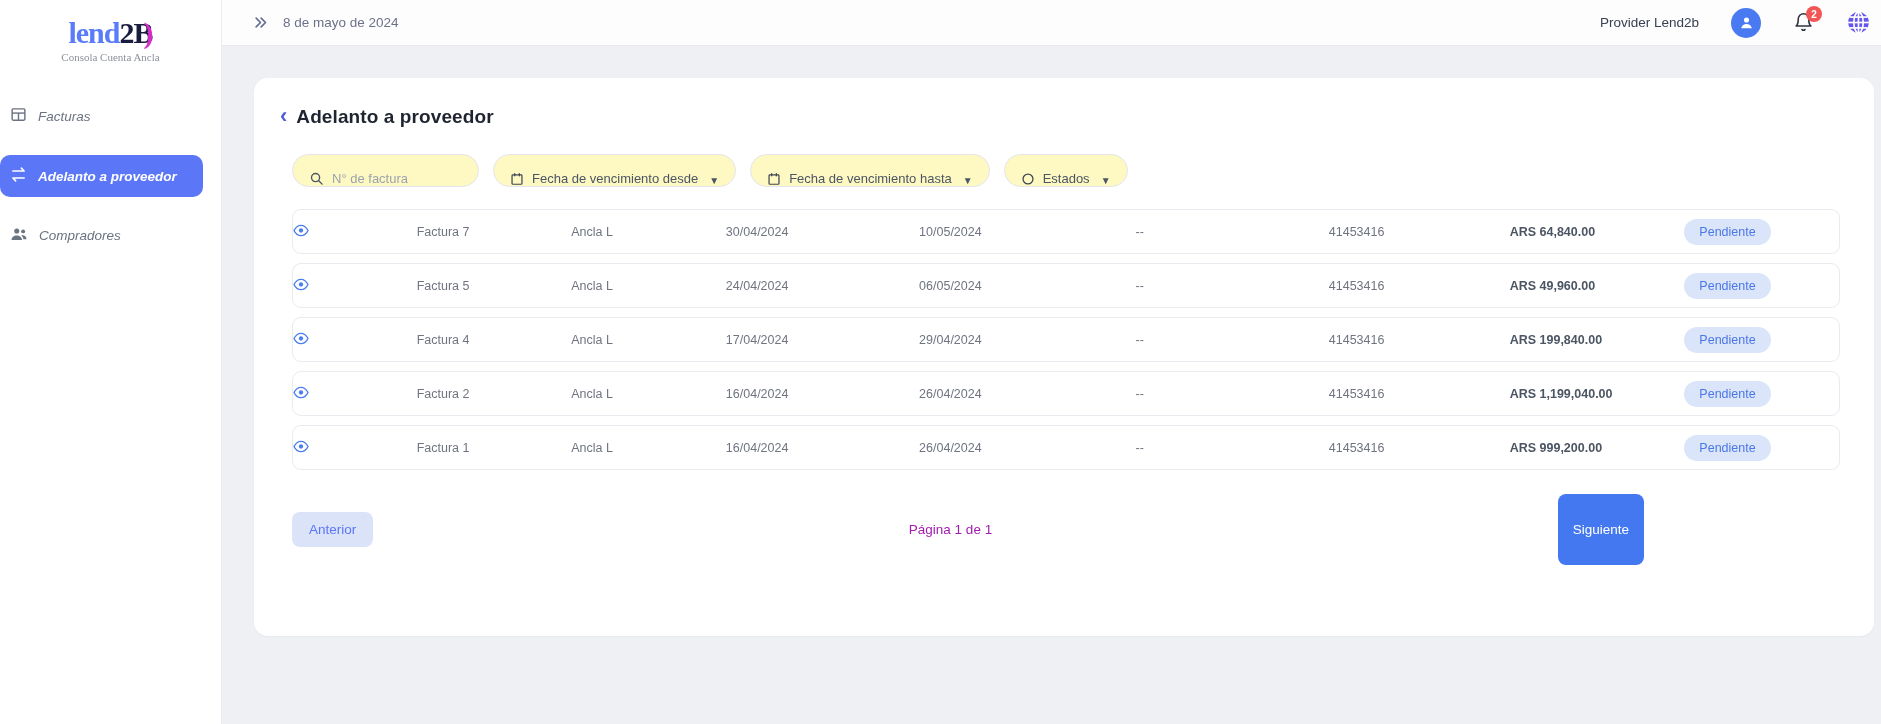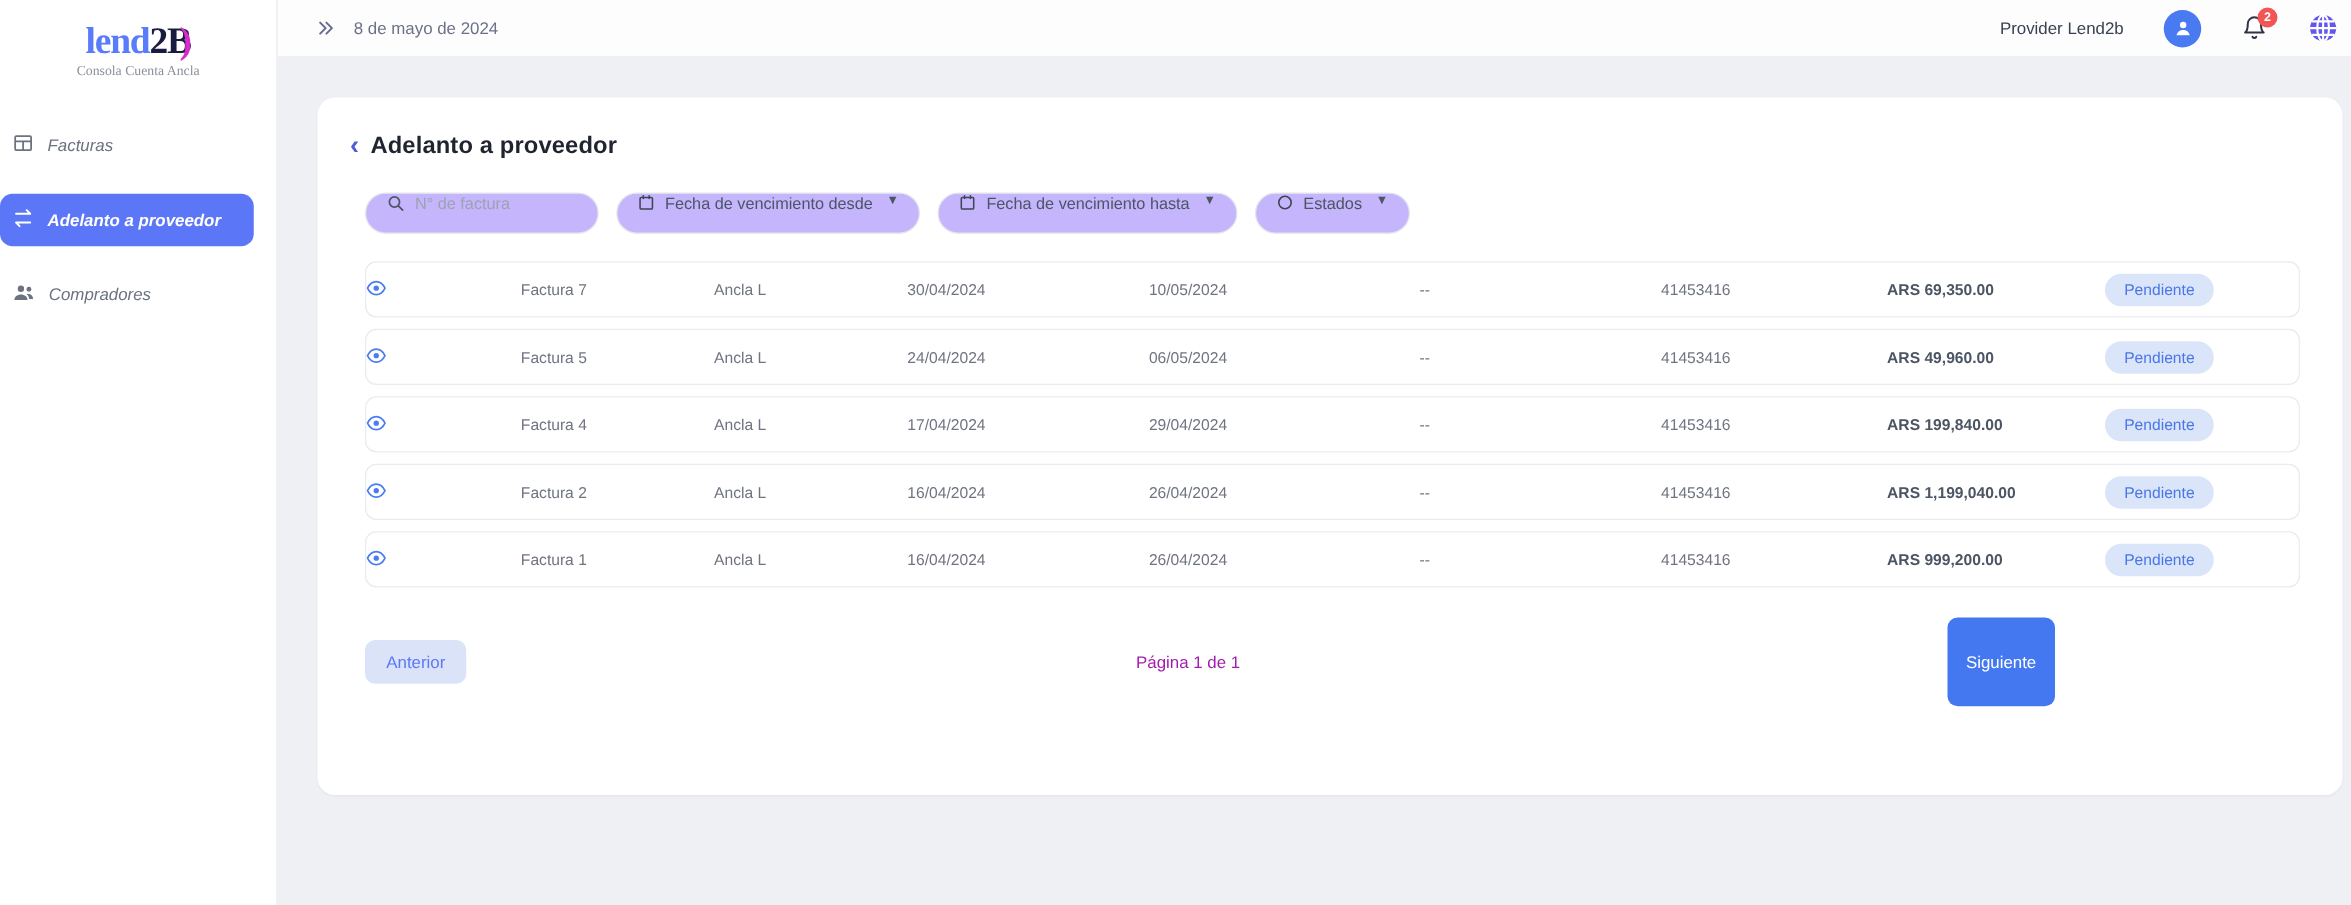--- a/index.html
+++ b/index.html
@@ -56,23 +56,23 @@
   .card {
     background:#ffffff; border-radius:14px; width:1620px; height:558px;
     padding:28px 26px; box-shadow:0 1px 2px rgba(20,24,40,.03);
   }
   .title-row { display:flex; align-items:center; gap:9px; margin-left:0; }
   .back-chevron { color:#4f5bd5; font-size:22px; line-height:1; cursor:pointer; font-weight:600; transform:translateY(-1px); }
   .page-title { font-size:19px; font-weight:700; color:#1f2430; letter-spacing:.1px; }
   
   .filters { display:flex; gap:14px; margin:26px 0 0 12px; }
   .pill {
-    display:flex; align-items:flex-start; gap:8px; height:33px;
+    display:flex; align-items:flex-end; gap:8px; height:33px;
     border:1px solid #e3e5eb; border-radius:17px; padding:0 16px;
-    font-size:13px; color:#4b5563; background:#c4b5fd; cursor:pointer; white-space:nowrap;
+    font-size:13px; color:#4b5563; background:#fef9c3; cursor:pointer; white-space:nowrap;
   }
   .pill input {
     border:none; outline:none; font-size:13px; width:130px;
     font-family:"Liberation Sans","DejaVu Sans",sans-serif; color:#374151; background:transparent;
   }
   .pill input::placeholder { color:#9ca3af; }
   .caret { font-size:10px; color:#4b5563; margin-left:3px; }
   
   .table-zone { margin:22px 0 0 12px; width:1548px; }
   .tgrid { display:grid; grid-template-columns:8% 10% 10% 12.5% 14% 12.5% 11.7% 11.3% 10%; align-items:center; }
@@ -252,21 +252,21 @@
           <circle cx="12" cy="9" r="3.2" fill="#4a7df0" stroke="none"></circle>
         </svg>
       </button>
     </div>
     <div>Factura 7</div>
     <div>Ancla L</div>
     <div>30/04/2024</div>
     <div>10/05/2024</div>
     <div>--</div>
     <div>41453416</div>
-    <div class="cell-monto">ARS 69,350.00</div>
+    <div class="cell-monto">ARS 64,840.00</div>
     <div><span class="estado-badge">Pendiente</span></div>
   </div>
 
   <div class="tgrid trow">
     <div>
       <button class="eye-btn">
         <svg width="16" height="13" viewBox="0 0 24 18" fill="none" stroke="#4a7df0" stroke-width="2">
           <path d="M1.5 9C4 3.8 7.8 1.2 12 1.2S20 3.8 22.5 9C20 14.2 16.2 16.8 12 16.8S4 14.2 1.5 9z"></path>
           <circle cx="12" cy="9" r="3.2" fill="#4a7df0" stroke="none"></circle>
         </svg>

